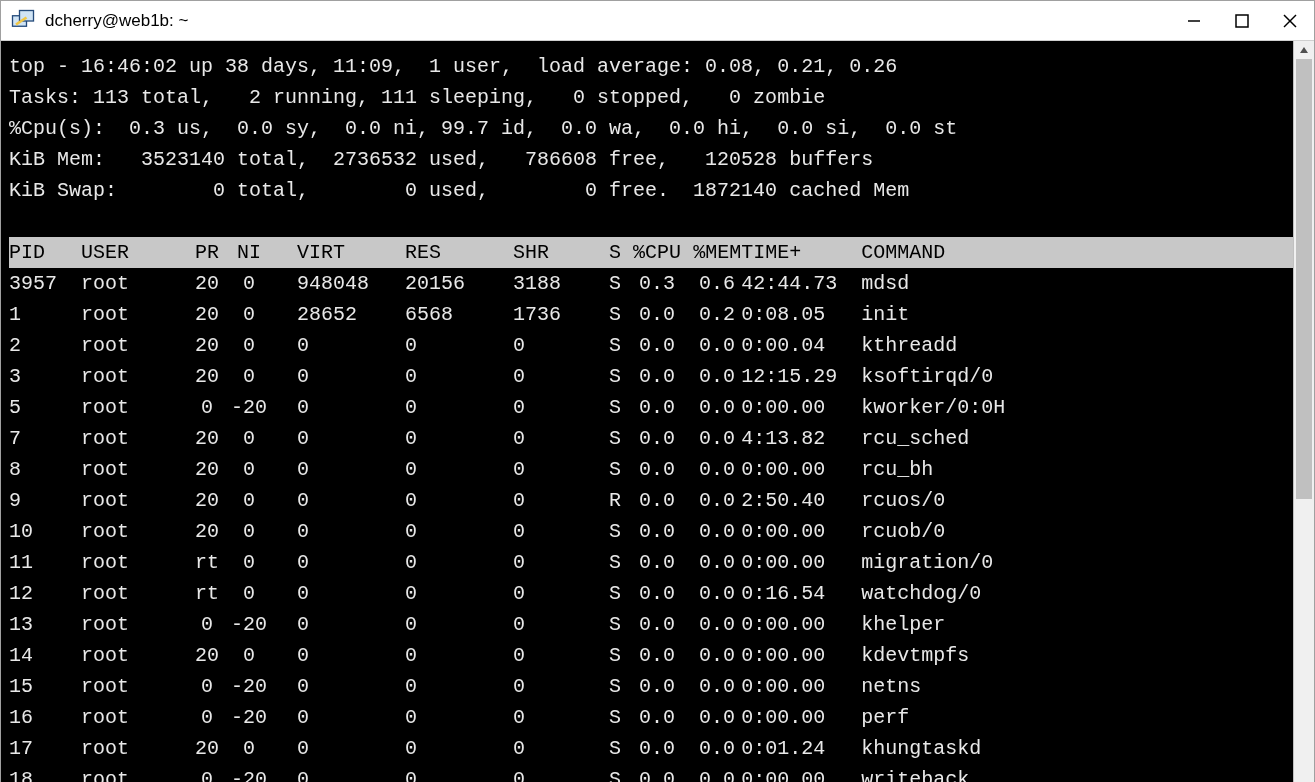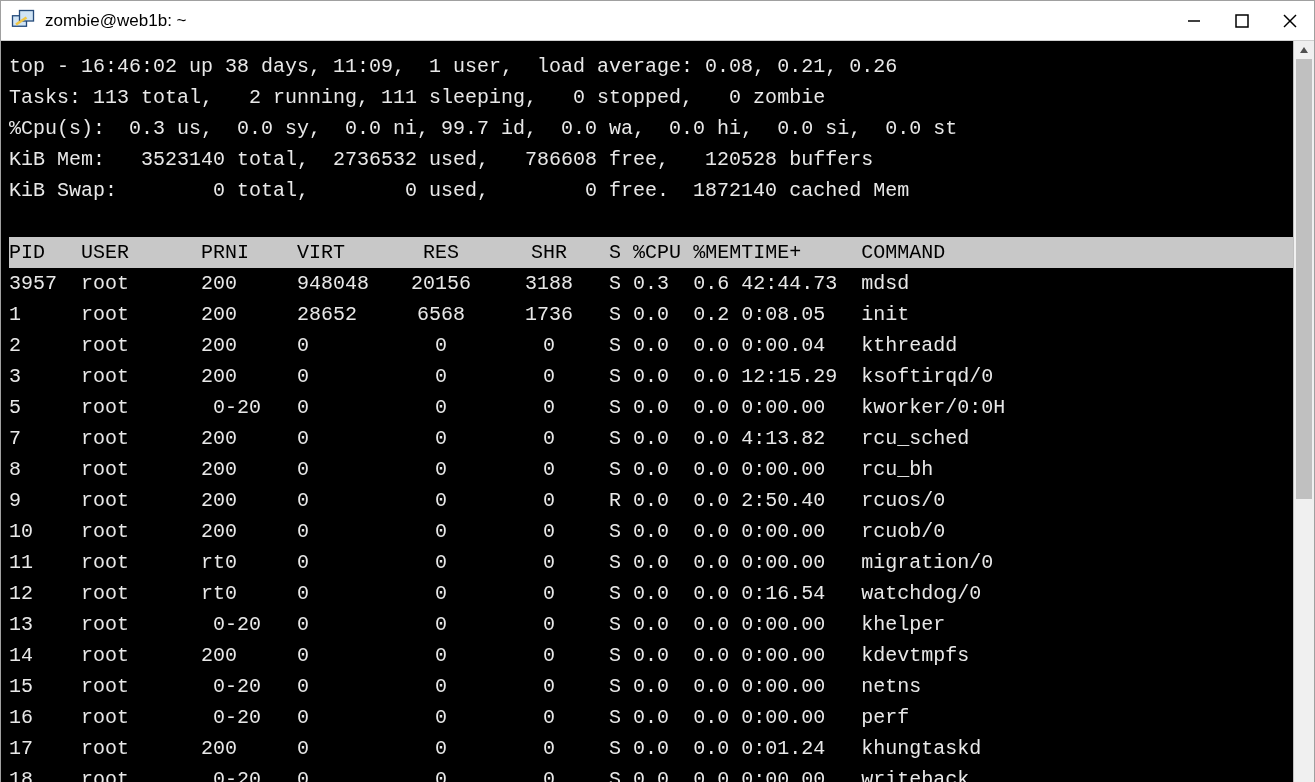--- a/index.html
+++ b/index.html
@@ -11,40 +11,40 @@
   .winbtn{width:48px;height:40px;display:flex;align-items:center;justify-content:center}
   .winbtn svg{stroke:#000;fill:none;stroke-width:1.5}
   .body{flex:1;display:flex}
   .term{flex:1;background:#000;color:#e8e8e8;font-size:20px;line-height:31px;padding:10px 0 0 8px;white-space:pre}
   .hdr{background:#c8c8c8;color:#000}
   .sb{width:20px;background:#f0f0f0;border-left:1px solid #c0c0c0;position:relative}
   .sb .up,.sb .dn{height:18px;display:flex;align-items:center;justify-content:center}
   .sb .thumb{position:absolute;left:2px;right:2px;top:18px;height:440px;background:#c0c0c0}
   .p5{display:inline-block;width:5ch;text-align:left}
   .user{display:inline-block;width:9ch}
-  .p3{display:inline-block;width:3ch;text-align:right}
-  .p4{display:inline-block;width:4ch;text-align:left}
+  .p3{display:inline-block;width:3ch;text-align:center}
+  .p4{display:inline-block;width:4ch;text-align:center}
   .p7{display:inline-block;width:7ch;text-align:left}
-  .p6{display:inline-block;width:6ch;text-align:center}
+  .p6{display:inline-block;width:6ch;text-align:left}
   .p2{display:inline-block;width:2ch;text-align:right}
   .p9{display:inline-block;width:9ch;text-align:left}
 </style>
 </head>
 <body>
 <div class="window">
 
   <div class="titlebar">
     <span class="icon">
       <svg viewBox="0 0 32 32" width="28" height="28">
         <rect x="4" y="10" width="16" height="12" fill="#d0e4f5" stroke="#244a7a" stroke-width="1.5"></rect>
         <rect x="12" y="4" width="16" height="12" fill="#d0e4f5" stroke="#244a7a" stroke-width="1.5"></rect>
         <line x1="20" y1="12" x2="8" y2="20" stroke="#f2c744" stroke-width="3"></line>
       </svg>
     </span>
-    <span class="title">zombie@web1b: ~</span>
+    <span class="title">dcherry@web1b: ~</span>
     <span class="spacer"></span>
     <span class="winbtn">
         <svg width="14" height="14">
           <line x1="1" y1="7" x2="13" y2="7"></line>
         </svg>
       </span>
     <span class="winbtn">
         <svg width="14" height="14">
           <rect x="1" y="1" width="12" height="12"></rect>
         </svg>

